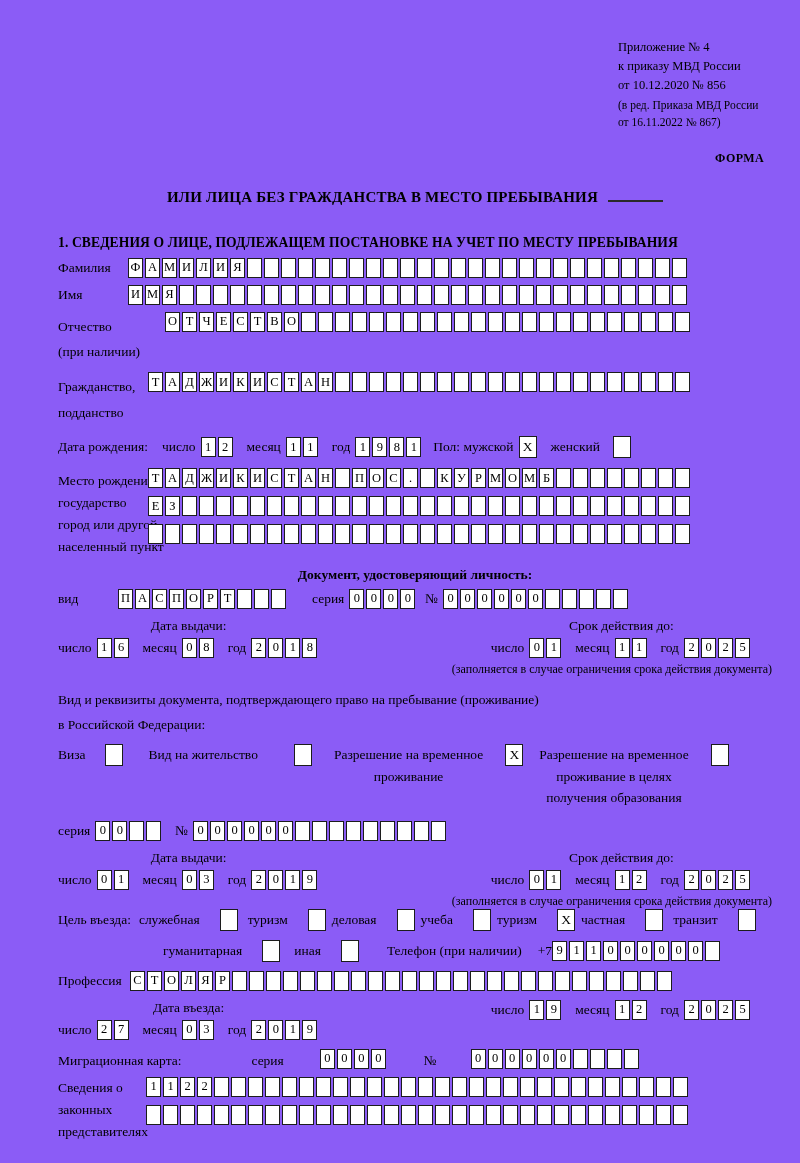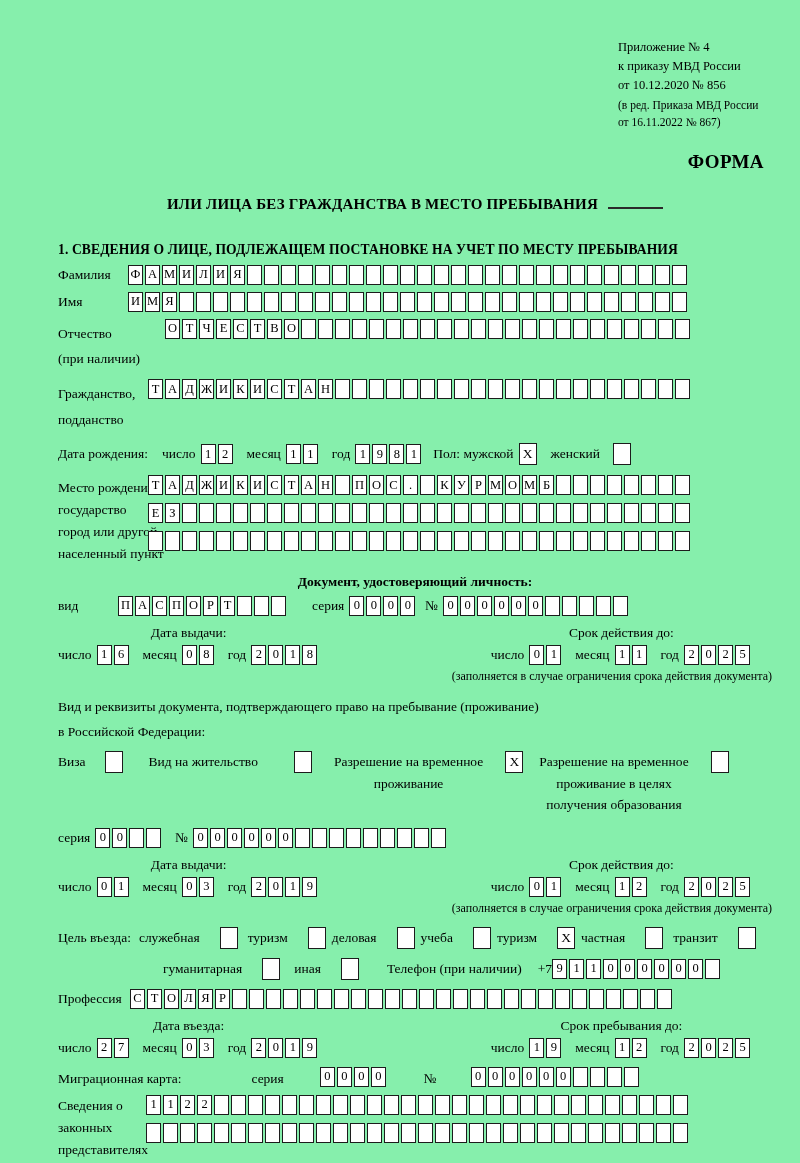--- a/index.html
+++ b/index.html
@@ -3,26 +3,26 @@
 <meta charset="utf-8">
 <style>
   * { box-sizing: border-box; margin: 0; padding: 0; }
   html, body { background: #fff; }
   body {
     width: 800px; height: 1163px;
     font-family: "Liberation Serif", serif;
     color: #000; font-size: 13.5px;
     overflow: hidden;
   }
-  .page { width: 800px; height: 1163px; padding: 38px 28px 10px 58px; position: relative; background: #86efac; }
+  .page { width: 800px; height: 1163px; padding: 38px 28px 10px 58px; position: relative; background: #8b5cf6; }
 
   
   .annex { margin-left: 560px; width: 200px; font-size: 12.5px; line-height: 1.5; }
   .annex-note { font-size: 11.5px; line-height: 1.45; margin-top: 3px; }
-  .forma { text-align: right; margin: 20px 8px 0 0; font-weight: bold; font-size: 19px; letter-spacing: .4px; }
+  .forma { text-align: right; margin: 20px 8px 0 0; font-weight: bold; font-size: 12px; letter-spacing: .4px; }
 
   .title { text-align: center; font-weight: bold; font-size: 15px; margin-top: 20px; line-height: 1.55; letter-spacing: .2px; }
   .uline { display: inline-block; width: 55px; border-bottom: 2px solid #2a2a2a; margin-left: 10px; vertical-align: baseline; }
   .sec1 { font-weight: bold; font-size: 13.6px; margin-top: 26px; letter-spacing: .1px; white-space: nowrap; }
 
   
   .boxes { display: inline-flex; flex-wrap: nowrap; }
   .cell {
     width: 15px; height: 20px; flex: 0 0 auto;
     border: 1.5px solid #1c1c1c; margin-right: 2px;
@@ -59,21 +59,21 @@
   .note { text-align: right; font-size: 12px; margin-top: 4px; padding-right: 0; }
 
   .para { margin-top: 10px; line-height: 1.9; }
 
   .optrow { display: flex; align-items: flex-start; margin-top: 6px; }
   .opt { display: flex; align-items: flex-start; gap: 14px; }
   .opt .txt { white-space: nowrap; padding-top: 3px; }
   .opt .txtc { text-align: center; line-height: 1.6; }
   .opt .cb { margin-left: 8px; }
 
-  .goalrow { display: flex; align-items: center; margin-top: 11px; }
+  .goalrow { display: flex; align-items: center; margin-top: 0; }
   .goalrow .opt { align-items: center; }
   .goalrow .opt .txt { padding-top: 0; }
   .goalrow .opt .cb { margin-left: 6px; }
   .gap6 { margin-left: 6px; } .gap10 { margin-left: 10px; } .gap14 { margin-left: 14px; }
 
   .migrow { display: flex; align-items: flex-end; margin-top: 9px; gap: 28px; }
 
   .guard { display: flex; align-items: flex-start; margin-top: 8px; }
   .guard .glabel { width: 88px; flex: 0 0 auto; line-height: 1.62; }
 </style>
@@ -702,21 +702,20 @@
         <span class="w">год</span>
         <span class="boxes">
             <span class="cell">2</span>
             <span class="cell">0</span>
             <span class="cell">1</span>
             <span class="cell">9</span>
           </span>
       </div>
     </div>
     <div class="dgroup">
-      <div class="dtitle">Срок пребывания до:</div>
       <div class="inlrow">
         <span class="w">число</span>
         <span class="boxes">
             <span class="cell">1</span>
             <span class="cell">9</span>
           </span>
         <span class="w">месяц</span>
         <span class="boxes">
             <span class="cell">1</span>
             <span class="cell">2</span>

